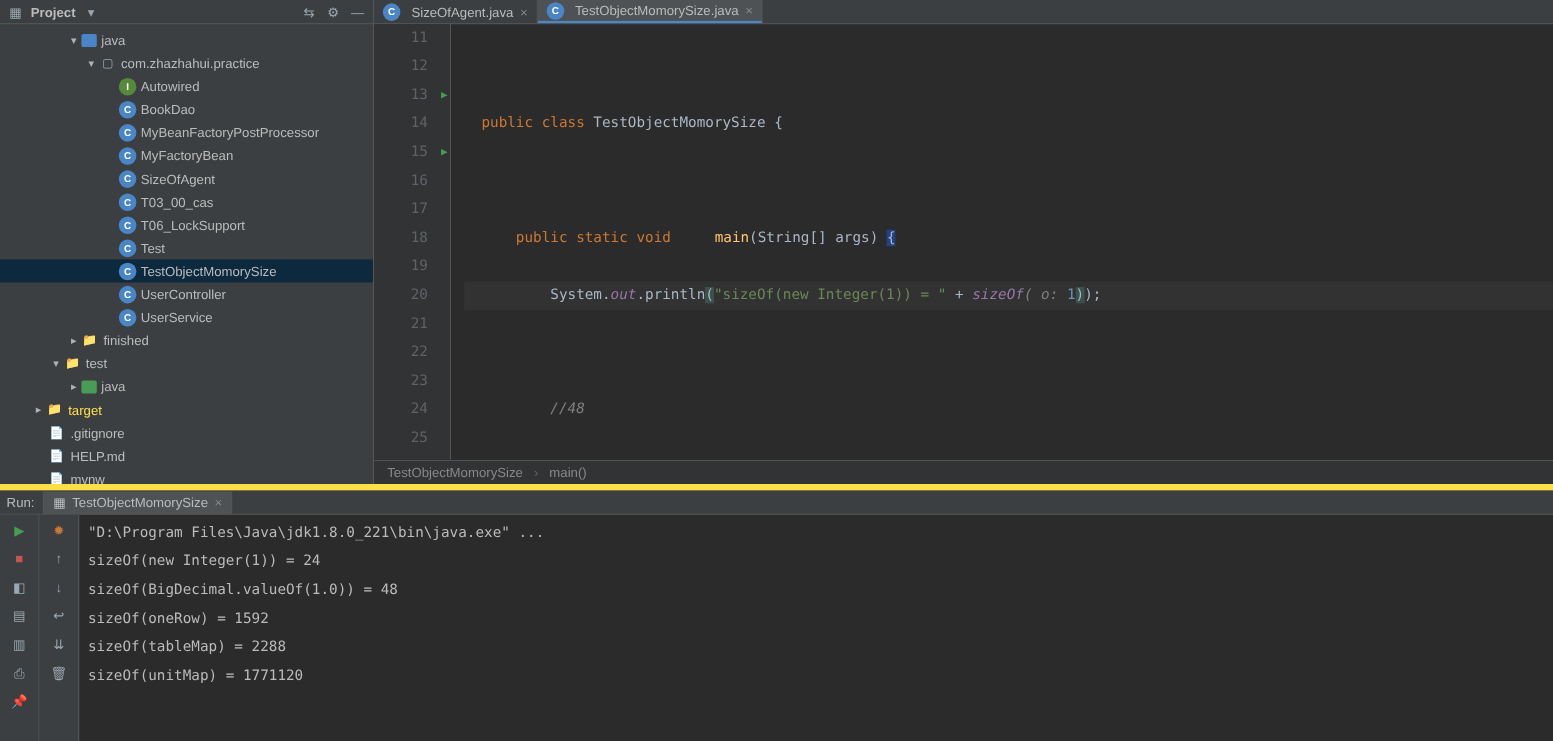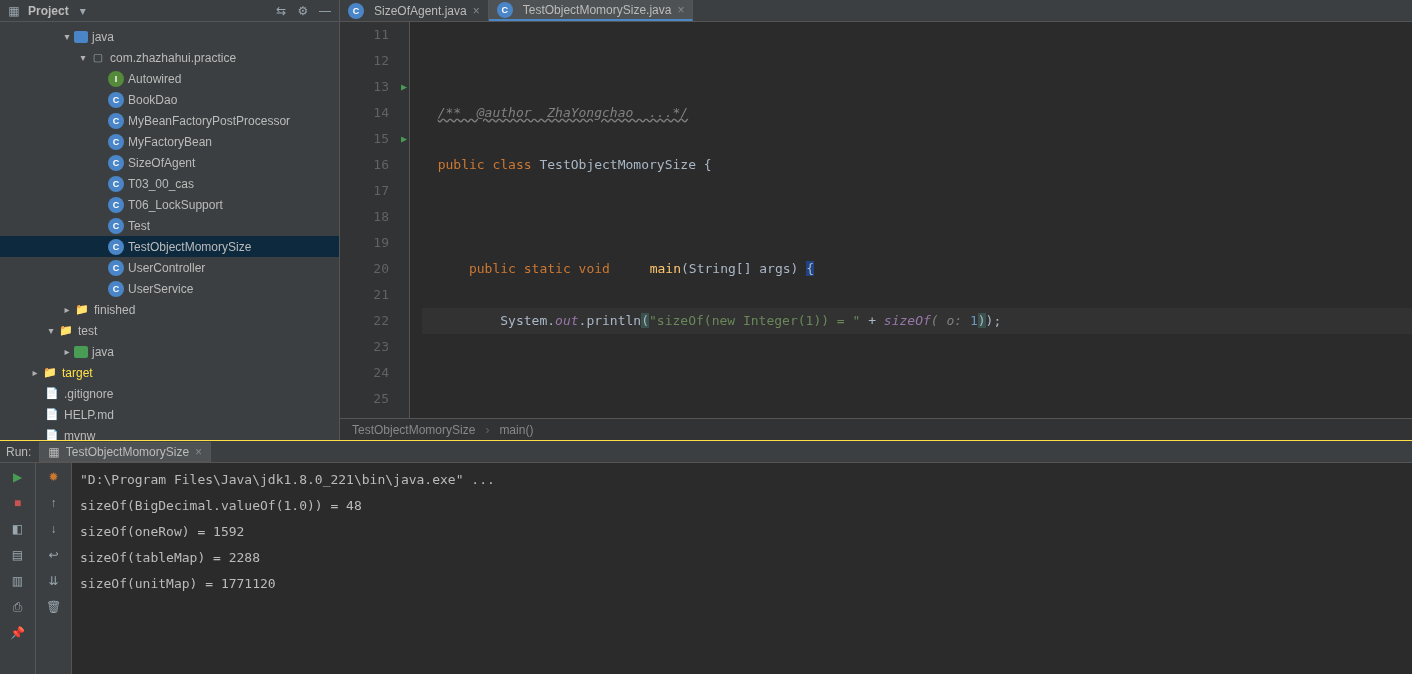--- a/index.html
+++ b/index.html
@@ -151,21 +151,21 @@
   align-items: center;
   padding: 0 12px;
   gap: 10px;
   color: #888;
 }
 .breadcrumb .sep { color: #666; }
 .run-panel {
   height: 234px;
   display: flex;
   flex-direction: column;
-  border-top: 1px solid #fde047;
+  border-top: 6px solid #fde047;
   background: #2b2b2b;
 }
 .run-header {
   height: 22px;
   background: #3c3f41;
   display: flex;
   align-items: center;
   padding: 0 6px;
   gap: 8px;
   border-bottom: 1px solid #555;
@@ -363,21 +363,20 @@
         <div>21</div>
         <div>22</div>
         <div>23</div>
         <div>24</div>
         <div>25</div>
         <div>26</div>
 
       </div>
       <div class="code">
 <div>&nbsp;</div>
-<div>  <span class="cmt hl-underline">/**  @author  ZhaYongchao  ...*/</span></div>
 <div>  <span class="kw">public</span> <span class="kw">class</span> <span class="cls">TestObjectMomorySize</span> <span>{</span></div>
 <div>&nbsp;</div>
 <div>      <span class="kw">public</span> <span class="kw">static</span> <span class="kw">void</span> <span class="mth">main</span><span>(String[] args)</span> <span class="caret-box">{</span></div>
 <div class="caret-bg">          <span>System.</span><span class="fld">out</span><span>.println</span><span class="paren-hl">(</span><span class="str">"sizeOf(new Integer(1)) = "</span><span> + </span><span class="fld">sizeOf</span><span class="cmt">( o: </span><span class="num">1</span><span class="paren-hl">)</span><span>);</span></div>
 <div>&nbsp;</div>
 <div>          <span class="cmt">//48</span></div>
 
 
 
 
@@ -415,15 +414,15 @@
       <span class="icon-btn">📌</span>
     </div>
     <div class="run-toolbar2">
       <span class="icon-btn" style="color:#cc7832">✹</span>
       <span class="icon-btn">↑</span>
       <span class="icon-btn">↓</span>
       <span class="icon-btn">↩</span>
       <span class="icon-btn">⇊</span>
       <span class="icon-btn">🗑</span>
     </div>
-    <div class="console"><div>"D:\Program Files\Java\jdk1.8.0_221\bin\java.exe" ...</div><div>sizeOf(BigDecimal.valueOf(1.0)) = 48</div><div>sizeOf(oneRow) = 1592</div><div>sizeOf(tableMap) = 2288</div><div>sizeOf(unitMap) = 1771120</div><div></div></div>
+    <div class="console"><div>"D:\Program Files\Java\jdk1.8.0_221\bin\java.exe" ...</div><div>sizeOf(new Integer(1)) = 24</div><div>sizeOf(BigDecimal.valueOf(1.0)) = 48</div><div>sizeOf(oneRow) = 1592</div><div>sizeOf(tableMap) = 2288</div><div>sizeOf(unitMap) = 1771120</div><div></div></div>
   </div>
 </div>
 
 </body></html>

